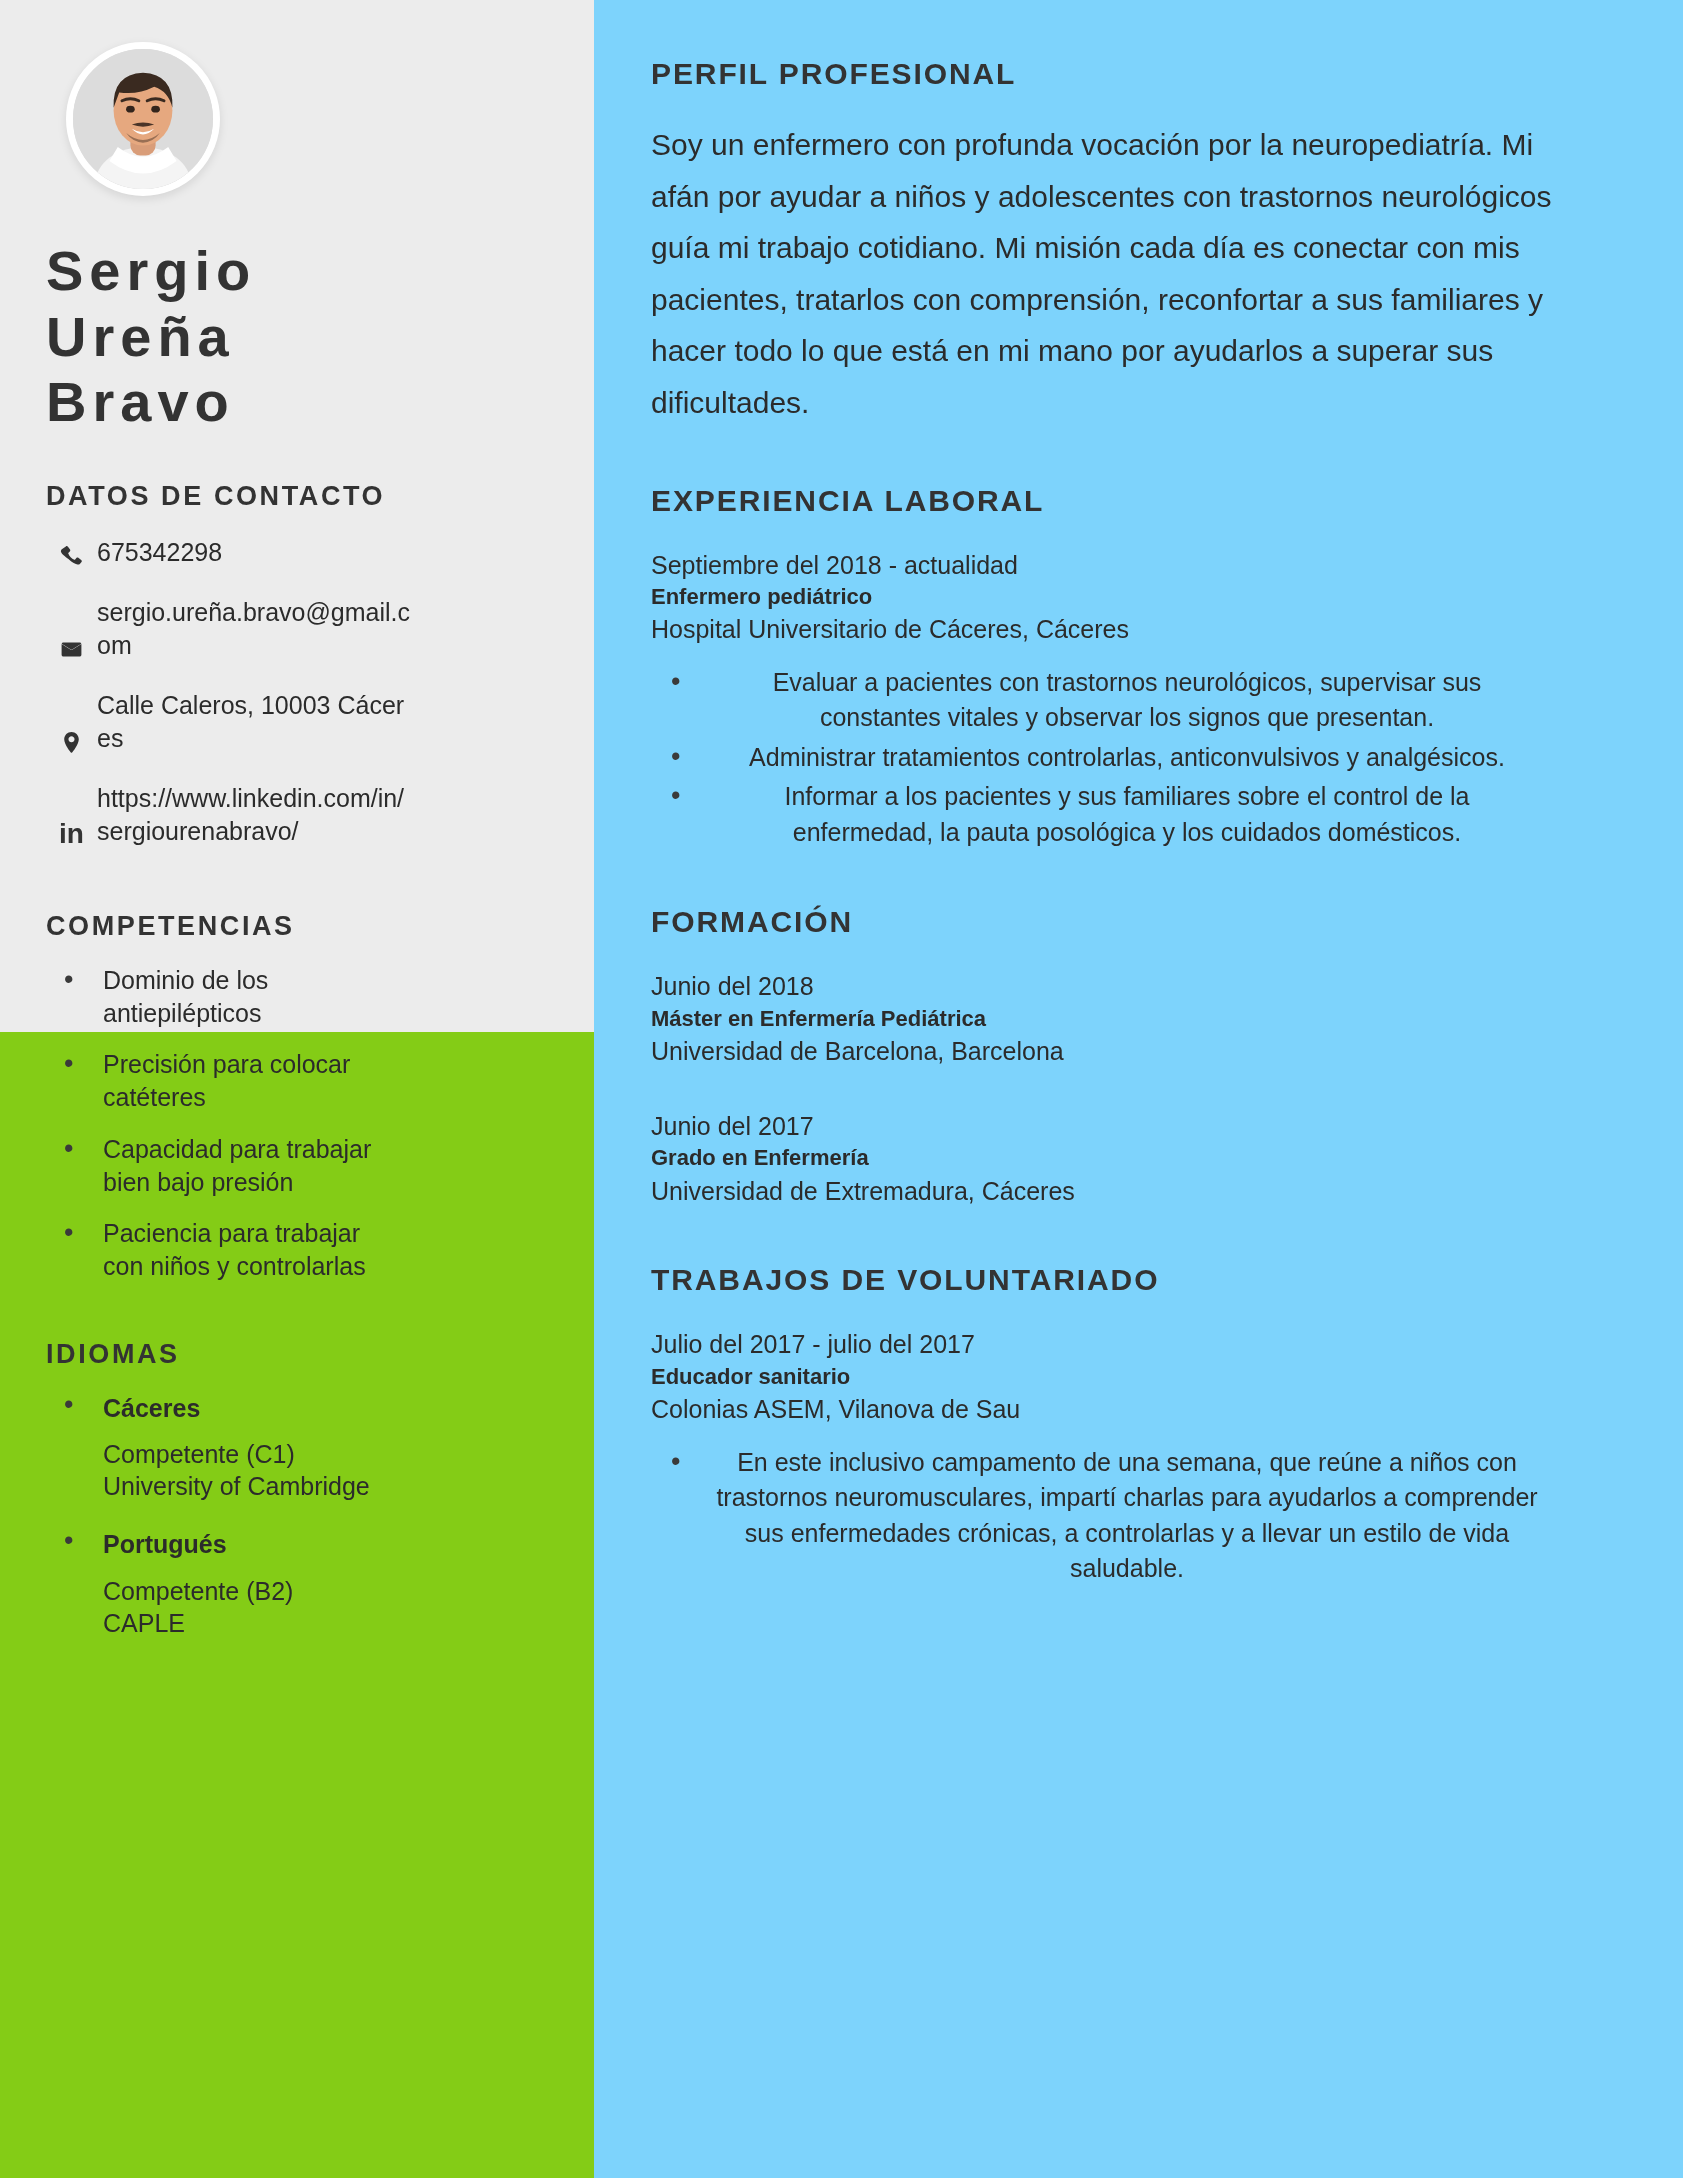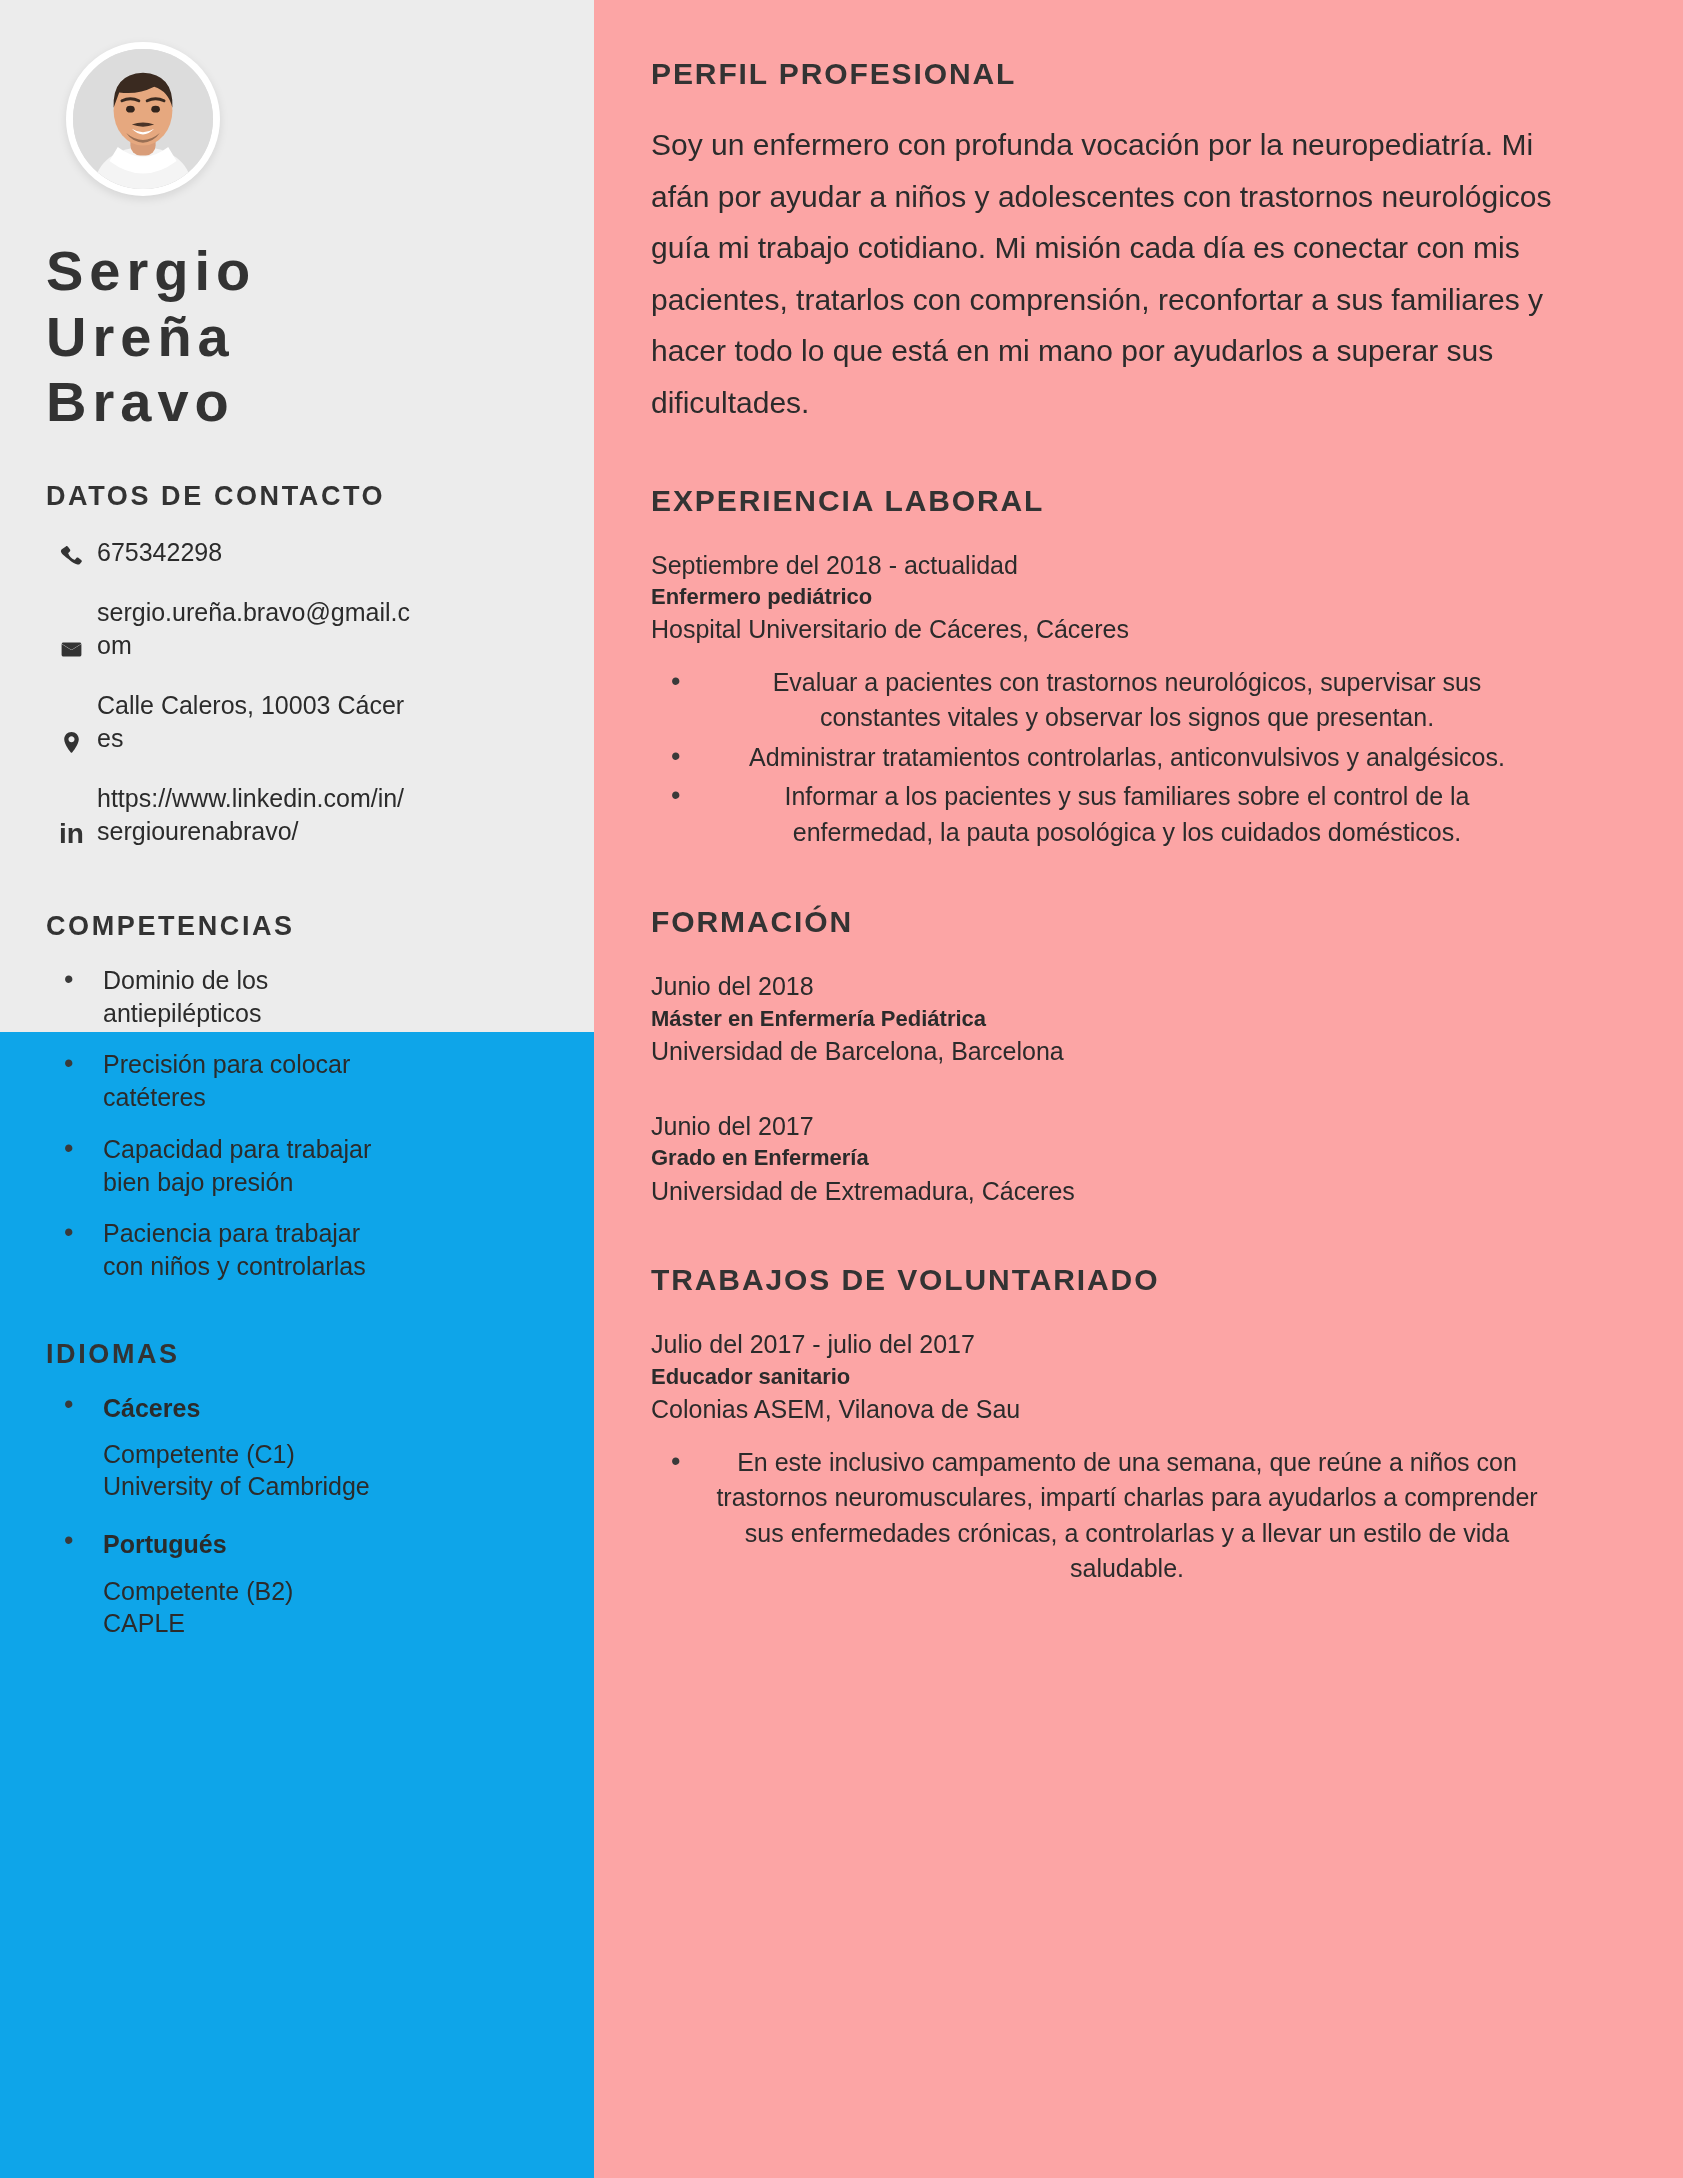--- a/index.html
+++ b/index.html
@@ -25,21 +25,21 @@
     background: #ffffff;
     display: flex;
     align-items: stretch;
   }
 
   
   .sidebar {
     position: relative;
     width: 594px;
     flex: 0 0 594px;
-    background: #0ea5e9;
+    background: #84cc16;
   }
   .sidebar-top-band {
     position: absolute;
     top: 0; left: 0;
     width: 594px;
     height: 1032px;
     background: #ececec;
   }
   .sidebar-inner {
     position: relative;
@@ -161,21 +161,21 @@
     margin-top: 14px;
     font-size: 25px;
     line-height: 1.28;
     color: #2b2b2b;
   }
   .lang-detail span { display: block; }
 
   
   .main {
     flex: 1 1 auto;
-    background: #fca5a5;
+    background: #7dd3fc;
     padding: 57px 71px 0 57px;
   }
   .main-h {
     font-size: 30px;
     font-weight: bold;
     letter-spacing: 1.9px;
     color: #333333;
     text-transform: uppercase;
   }
   .main-h.gap { margin-top: 55px; }

